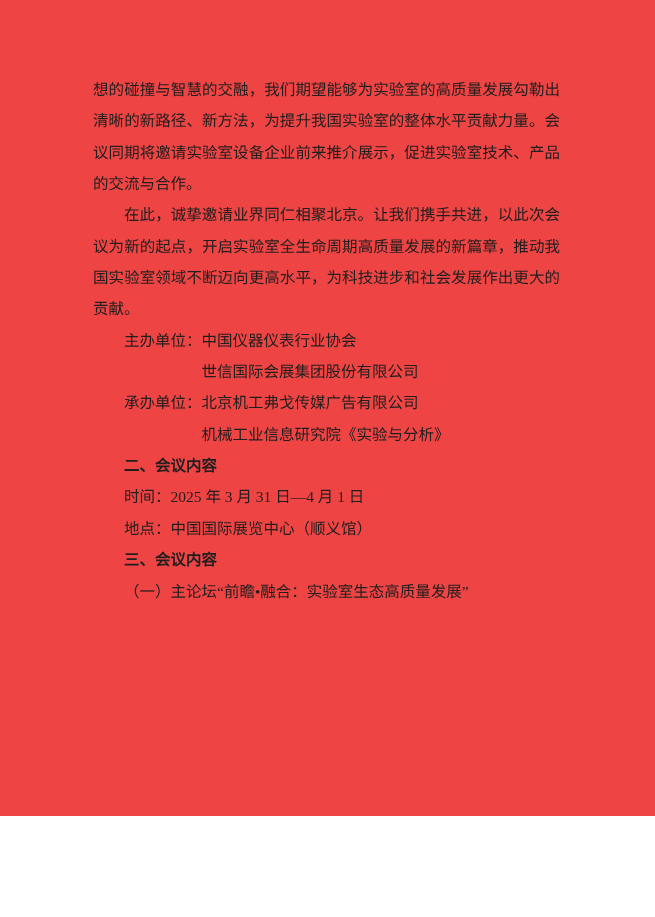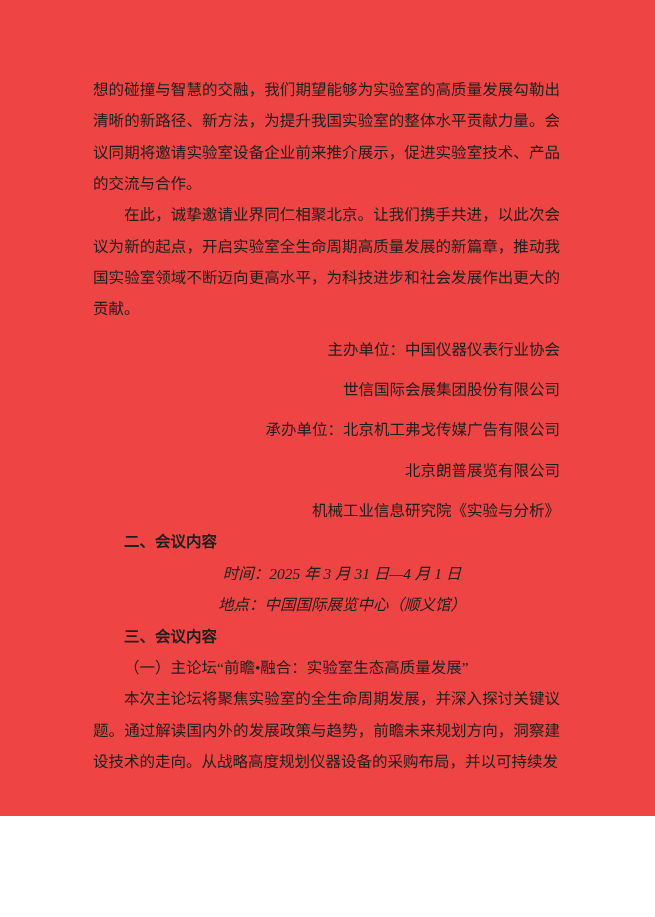--- a/index.html
+++ b/index.html
@@ -35,31 +35,29 @@
   }
   .heading {
     margin: 0;
     font-family: "Liberation Sans", "DejaVu Sans", sans-serif;
     font-weight: bold;
     text-indent: 2em;
     text-align: left;
   }
   .org-row {
     padding-left: 2em;
-    text-align: right;
-    margin-top: 9px;
+    text-align: left;
   }
   .org-row.cont {
     padding-left: 7em;
     font-family: Liberation Serif, serif;
   }
   .info-line {
     text-indent: 2em;
-    text-align: center;
-    font-style: italic;
+    text-align: left;
   }
   .forum-title {
     text-indent: 2em;
     text-align: left;
   }
 </style>
 </head>
 <body>
 
 <div class="page">
@@ -70,31 +68,29 @@
     <p class="indent">在此，诚挚邀请业界同仁相聚北京。让我们携手共进，以此次会议为新的起点，开启实验室全生命周期高质量发展的新篇章，推动我国实验室领域不断迈向更高水平，为科技进步和社会发展作出更大的贡献。</p>
 
 
 
     <div class="org-row"><span>主办单位：</span><span>中国仪器仪表行业协会</span></div>
 
     <div class="org-row cont"><span>世信国际会展集团股份有限公司</span></div>
 
     <div class="org-row"><span>承办单位：</span><span>北京机工弗戈传媒广告有限公司</span></div>
 
-    <div class="org-row cont"><span>北京朗普展览有限公司</span></div>
 
 
     <div class="org-row cont"><span>机械工业信息研究院《实验与分析》</span></div>
 
     <p class="heading">二、会议内容</p>
 
     <div class="info-line"><span>时间：</span><span>2025 年 3 月 31 日—4 月 1 日</span></div>
 
     <div class="info-line"><span>地点：</span><span>中国国际展览中心（顺义馆）</span></div>
 
     <p class="heading">三、会议内容</p>
 
     <p class="forum-title">（一）主论坛“前瞻•融合：实验室生态高质量发展”</p>
 
-    <p class="indent">本次主论坛将聚焦实验室的全生命周期发展，并深入探讨关键议题。通过解读国内外的发展政策与趋势，前瞻未来规划方向，洞察建设技术的走向。从战略高度规划仪器设备的采购布局，并以可持续发</p>
 
   </div>
 </div>
 
 </body></html>

